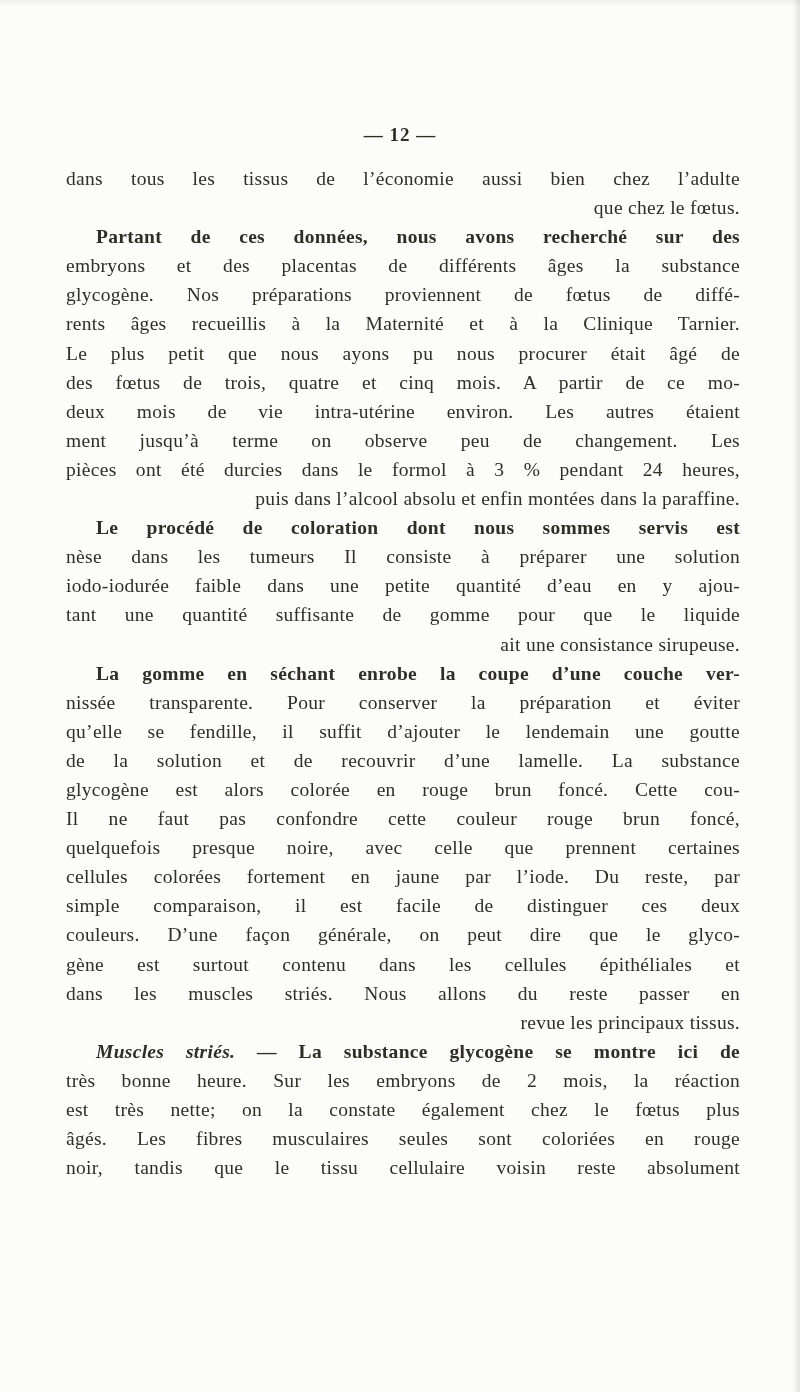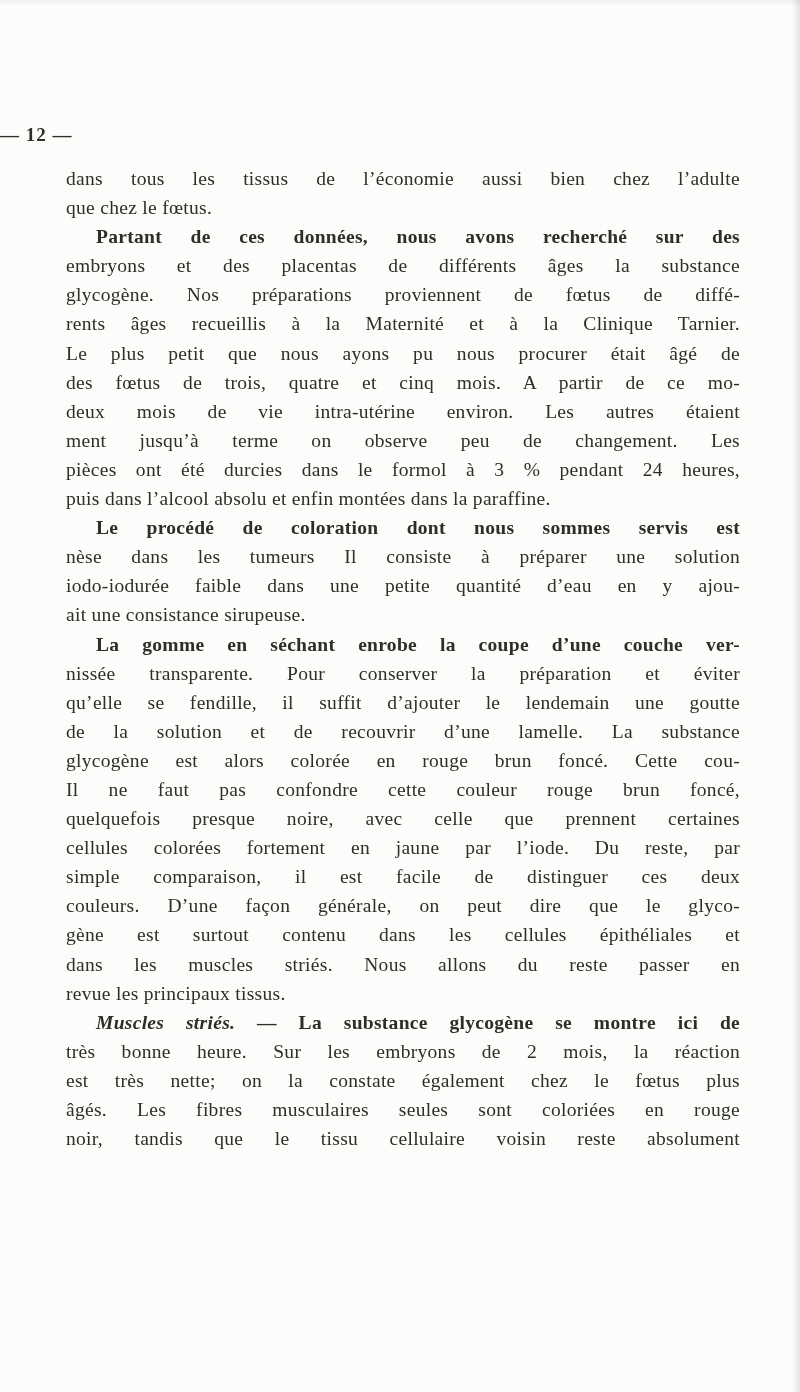--- a/index.html
+++ b/index.html
@@ -30,37 +30,39 @@
     pointer-events: none;
   }
   .page {
     position: absolute;
     top: 0; left: 0;
     width: 800px;
     height: 1392px;
   }
   .page-number {
     margin-top: 124px;
+    text-align: center;
     font-size: 19px;
     font-weight: bold;
     letter-spacing: 1px;
     color: #2f2d28;
   }
   .page-body {
     margin: 18px auto 0 66px;
     width: 674px;
     font-size: 19.5px;
     line-height: 29.1px;
     letter-spacing: 0.3px;
   }
   .para {
     margin: 0;
   }
   .line {
     white-space: normal;
+    text-align: right;
   }
   .line.just {
     text-align: justify;
     text-align-last: justify;
   }
   .line.first {
     text-indent: 30px;
     font-weight: bold;
   }
   .line i {
@@ -86,20 +88,21 @@
         <div class="line just">des fœtus de trois, quatre et cinq mois. A partir de ce mo-</div>
         <div class="line just">deux mois de vie intra-utérine environ. Les autres étaient</div>
         <div class="line just">ment jusqu’à terme on observe peu de changement. Les</div>
         <div class="line just">pièces ont été durcies dans le formol à 3 % pendant 24 heures,</div>
         <div class="line">puis dans l’alcool absolu et enfin montées dans la paraffine.</div>
       </div>
       <div class="para">
         <div class="line just first">Le procédé de coloration dont nous sommes servis est</div>
         <div class="line just">nèse dans les tumeurs  Il consiste à préparer une solution</div>
         <div class="line just">iodo-iodurée faible dans une petite quantité d’eau en y ajou-</div>
+        <div class="line just">tant une quantité suffisante de gomme pour que le liquide</div>
         <div class="line">ait une consistance sirupeuse.</div>
       </div>
       <div class="para">
         <div class="line just first">La gomme en séchant enrobe la coupe d’une couche ver-</div>
         <div class="line just">nissée transparente. Pour conserver la préparation et éviter</div>
         <div class="line just">qu’elle se fendille, il suffit d’ajouter le lendemain une goutte</div>
         <div class="line just">de la solution et de recouvrir d’une lamelle. La substance</div>
         <div class="line just">glycogène est alors colorée en rouge brun foncé. Cette cou-</div>
         <div class="line just">Il ne faut pas confondre cette couleur rouge brun foncé,</div>
         <div class="line just">quelquefois presque noire, avec celle que prennent certaines</div>

